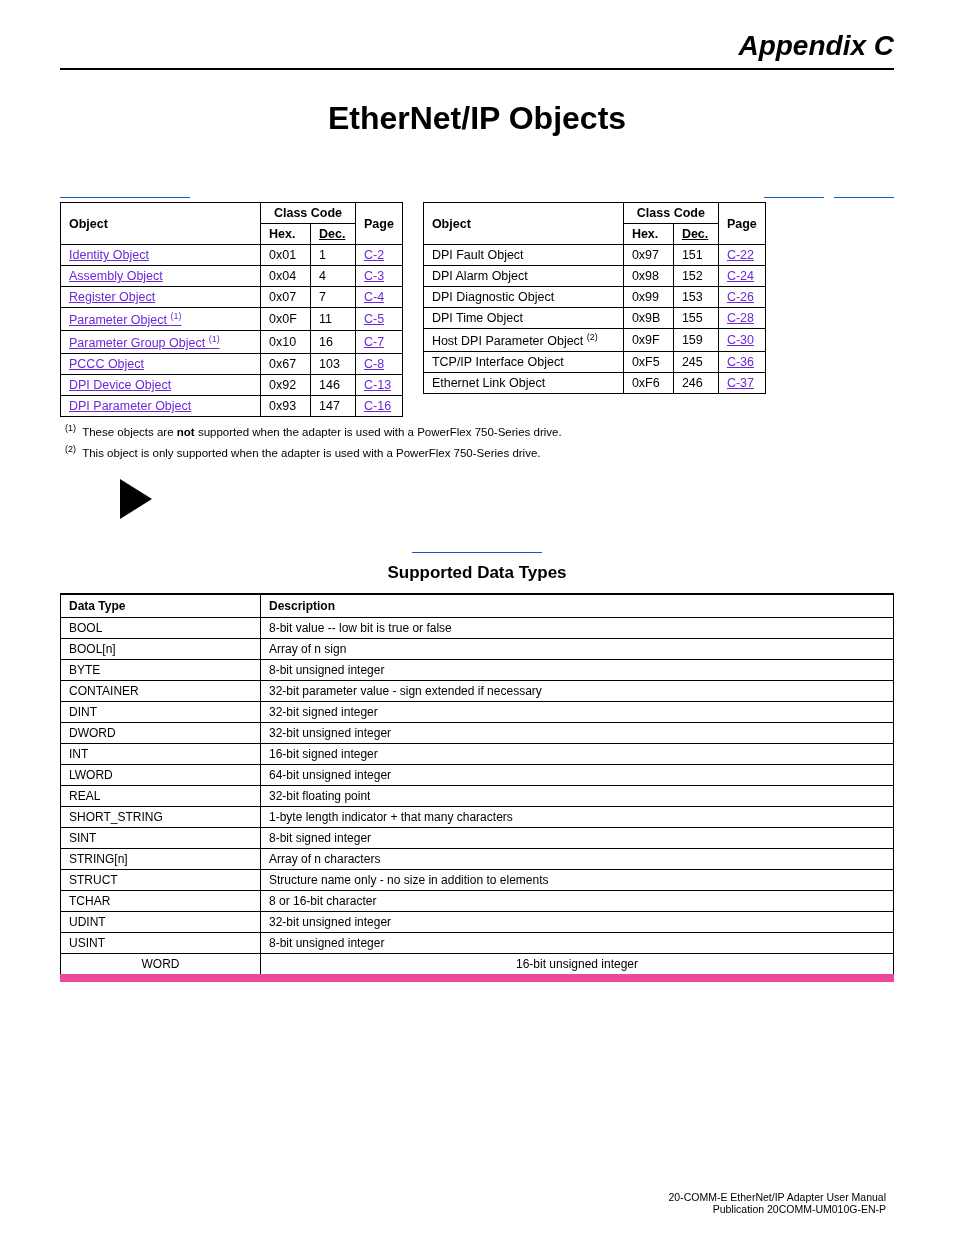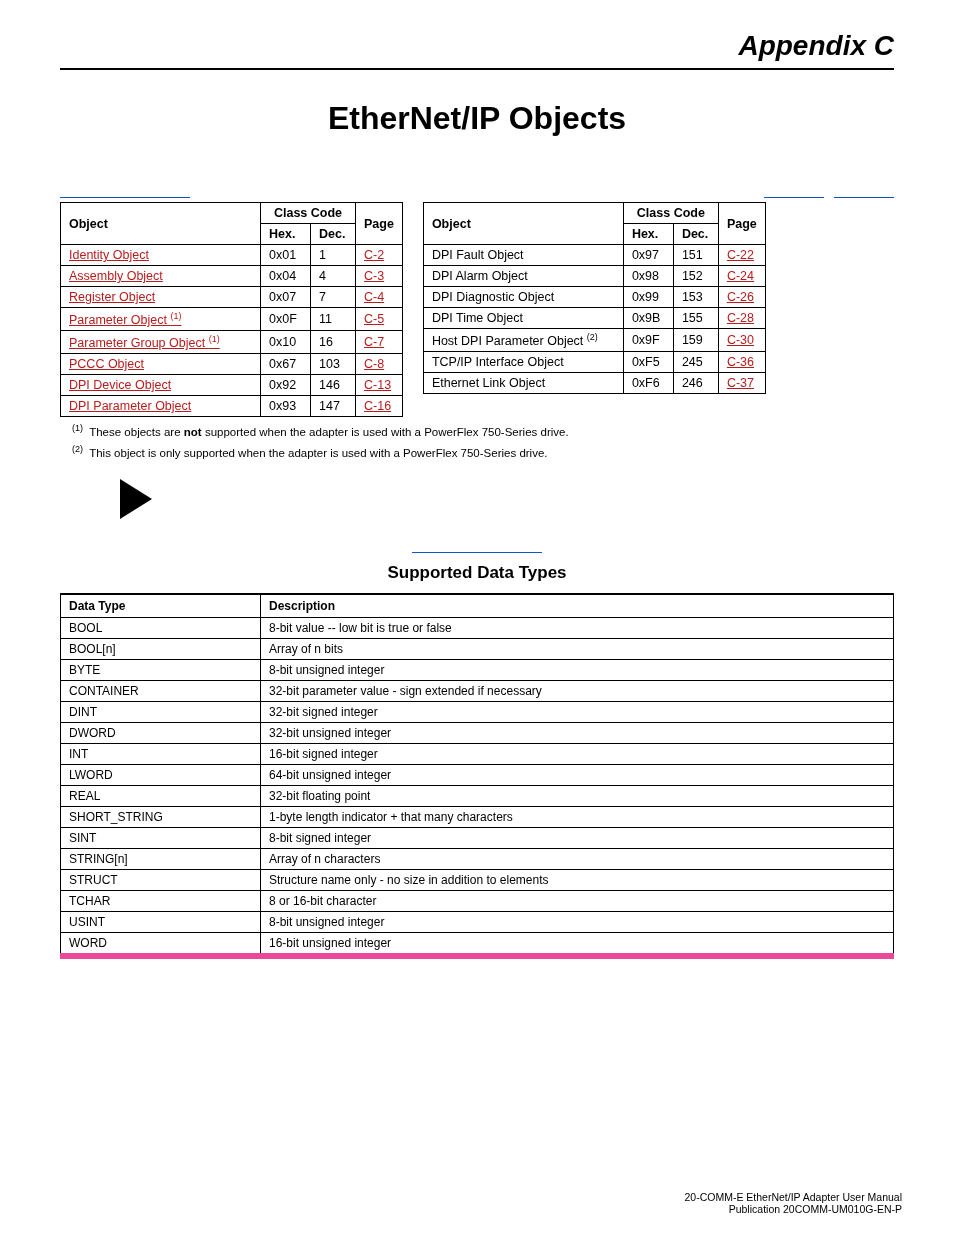--- a/index.html
+++ b/index.html
@@ -44,27 +44,27 @@
       padding: 3px 8px;
       background: #fff;
       font-weight: bold;
       text-align: left;
     }
     .obj-table td {
       border: 1px solid #000;
       padding: 3px 8px;
     }
     .obj-table .col-hex { width: 50px; }
-    .obj-table .col-dec { width: 45px; }
+    .obj-table .col-dec { width: 45px; text-decoration: underline; }
     .obj-table .col-page { width: 45px; }
     .obj-table .col-obj { width: 200px; }
-    a { color: #b91c1c; text-decoration: underline; }
+    a { color: #6d28d9; text-decoration: underline; }
     .footnote {
       font-size: 11.5px;
-      margin: 6px 0 2px 12px;
+      margin: 6px 0 2px 5px;
     }
     sup { font-size: 9px; }
     
     .arrow-section {
       margin: 20px 0 30px 60px;
     }
     .arrow-triangle {
       width: 0;
       height: 0;
       border-top: 20px solid transparent;
@@ -91,27 +91,28 @@
       padding: 4px 8px;
       background: #fff;
       font-weight: bold;
       text-align: left;
     }
     .data-table td {
       border: 1px solid #000;
       padding: 3px 8px;
     }
     .data-table tr:last-child td {
-      border-bottom: 6px solid #ec4899;
+      border-bottom: 8px solid #ec4899;
+      text-align: center;
     }
     
     .footer {
       position: absolute;
       bottom: 20px;
-      right: 52px;
+      right: 68px;
       text-align: right;
       font-size: 10.5px;
     }
     .tables-top-row {
       display: flex;
       gap: 20px;
       align-items: flex-start;
     }
     .decorative-lines {
       display: flex;
@@ -285,21 +286,21 @@
         <th>Description</th>
       </tr>
     </thead>
     <tbody>
       <tr>
           <td>BOOL</td>
           <td>8-bit value -- low bit is true or false</td>
         </tr>
       <tr>
           <td>BOOL[n]</td>
-          <td>Array of n bits</td>
+          <td>Array of n sign</td>
         </tr>
       <tr>
           <td>BYTE</td>
           <td>8-bit unsigned integer</td>
         </tr>
       <tr>
           <td>CONTAINER</td>
           <td>32-bit parameter value - sign extended if necessary</td>
         </tr>
       <tr>
@@ -334,20 +335,24 @@
           <td>STRING[n]</td>
           <td>Array of n characters</td>
         </tr>
       <tr>
           <td>STRUCT</td>
           <td>Structure name only - no size in addition to elements</td>
         </tr>
       <tr>
           <td>TCHAR</td>
           <td>8 or 16-bit character</td>
+        </tr>
+      <tr>
+          <td>UDINT</td>
+          <td>32-bit unsigned integer</td>
         </tr>
       <tr>
           <td>USINT</td>
           <td>8-bit unsigned integer</td>
         </tr>
       <tr>
           <td>WORD</td>
           <td>16-bit unsigned integer</td>
         </tr>
     </tbody>

